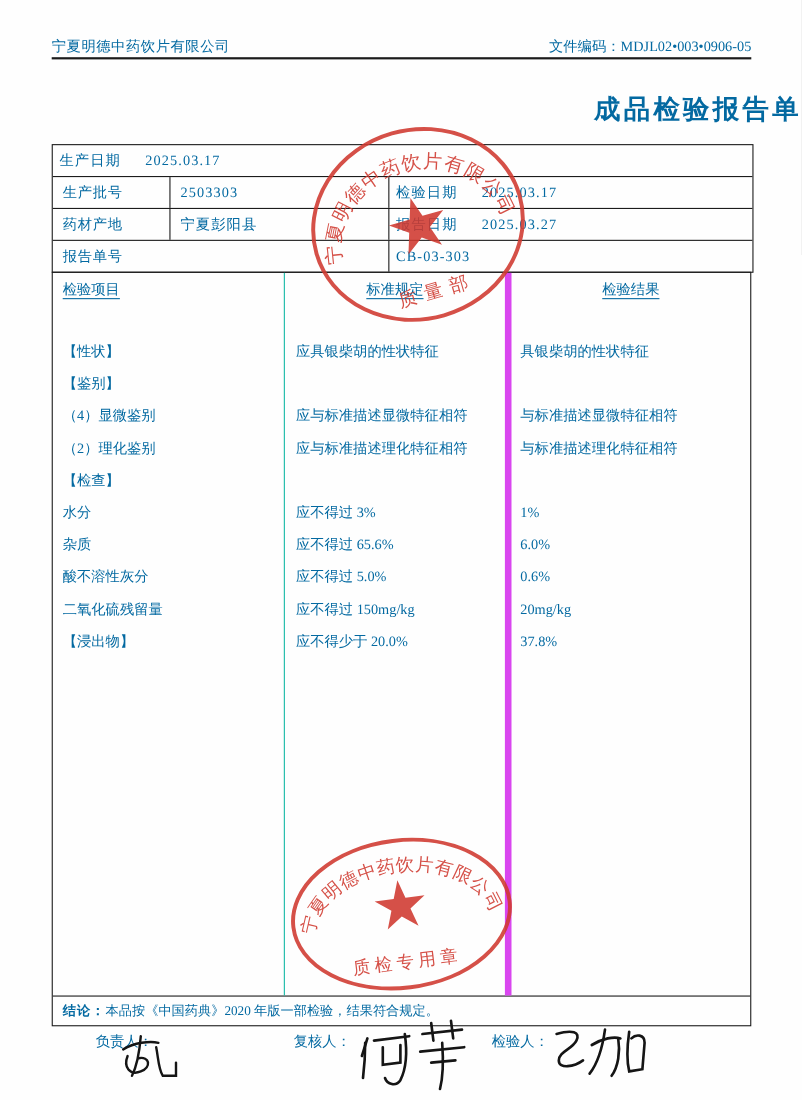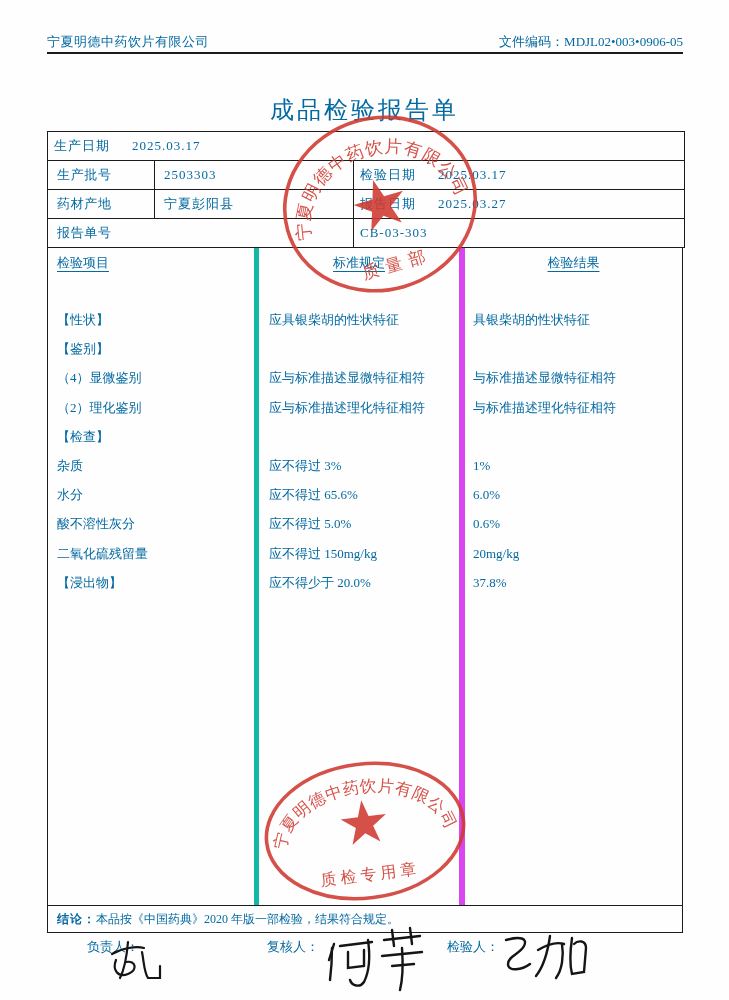--- a/index.html
+++ b/index.html
@@ -7,40 +7,40 @@
     position:relative; width:729px; height:1000px; margin:0 auto;
     background:#fefefe; overflow:hidden;
     font-family:"Liberation Serif","DejaVu Serif",serif;
     color:#0369a1;
   }
   
   .hdr-company{position:absolute; left:47px; top:33px; font-size:13px; letter-spacing:.5px;}
   .hdr-code{position:absolute; right:46px; top:33px; font-size:13px;}
   .hdr-rule{position:absolute; left:47px; top:52px; width:636px; height:0; border-bottom:2px solid #1b1b1b;}
   
-  .title{position:absolute; left:0; top:94px; width:100%; text-align:center;
-         font-size:24px; font-weight:normal; letter-spacing:3px;}
+  .title{position:absolute; left:0; top:83px; width:100%; text-align:right;
+         font-size:24px; font-weight:bold; letter-spacing:3px;}
   
   .info{position:absolute; left:47px; top:131px; width:636px; border:1px solid #1b1b1b; font-size:13px;}
   .irow{display:flex; height:28px; line-height:28px; border-top:1px solid #1b1b1b; white-space:nowrap;}
   .irow:first-child{border-top:none;}
   .ilabel{width:107px; border-right:1px solid #1b1b1b; padding-left:9px; box-sizing:border-box;}
   .jl{display:inline-block; width:54px; text-align:justify; text-align-last:justify;}
   .ivalue{width:199px; border-right:1px solid #1b1b1b; padding-left:9px; box-sizing:border-box; letter-spacing:1px;}
   .ilabel2{width:84px; padding-left:6px; box-sizing:border-box; letter-spacing:1px;}
   .ivalue2{flex:1; letter-spacing:1px;}
   .ilabelwide{width:306px; border-right:1px solid #1b1b1b; padding-left:9px; box-sizing:border-box;}
   .ivalue2full{flex:1; padding-left:6px; letter-spacing:1px;}
   
   .maintable{position:absolute; left:47px; top:247px; width:636px; height:686px;
              border:1px solid #1b1b1b; box-sizing:border-box; font-size:13px;}
   .cols{position:absolute; left:0; top:0; width:100%; height:658px; display:flex;
         border-bottom:1px solid #1b1b1b; box-sizing:border-box;}
   .col{box-sizing:border-box; overflow:hidden;}
-  .col-item{width:211px; border-right:5px solid #14b8a6;}
+  .col-item{width:211px; border-right:1px solid #14b8a6;}
   .col-std{width:206px; border-right:6px solid #d946ef;}
   .col-res{flex:1;}
   .chead{height:33px; line-height:30px;}
   .chead span{text-decoration:underline; text-underline-offset:4px;}
   .chead.left{padding-left:9px;}
   .chead.center{text-align:center;}
   .lines{padding-top:24px;}
   .ln{height:29.2px; line-height:29.2px; white-space:nowrap;}
   .col-item .ln{padding-left:9px;}
   .col-std .ln{padding-left:10px;}
@@ -98,22 +98,22 @@
   <div class="maintable">
     <div class="cols">
       <div class="col col-item">
         <div class="chead left"><span>检验项目</span></div>
         <div class="lines">
           <div class="ln">【性状】</div>
           <div class="ln">【鉴别】</div>
           <div class="ln">（4）显微鉴别</div>
           <div class="ln">（2）理化鉴别</div>
           <div class="ln">【检查】</div>
+          <div class="ln">水分</div>
           <div class="ln">杂质</div>
-          <div class="ln">水分</div>
           <div class="ln">酸不溶性灰分</div>
           <div class="ln">二氧化硫残留量</div>
           <div class="ln">【浸出物】</div>
         </div>
       </div>
       <div class="col col-std">
         <div class="chead center"><span>标准规定</span></div>
         <div class="lines">
           <div class="ln">应具银柴胡的性状特征</div>
           <div class="ln"></div>

